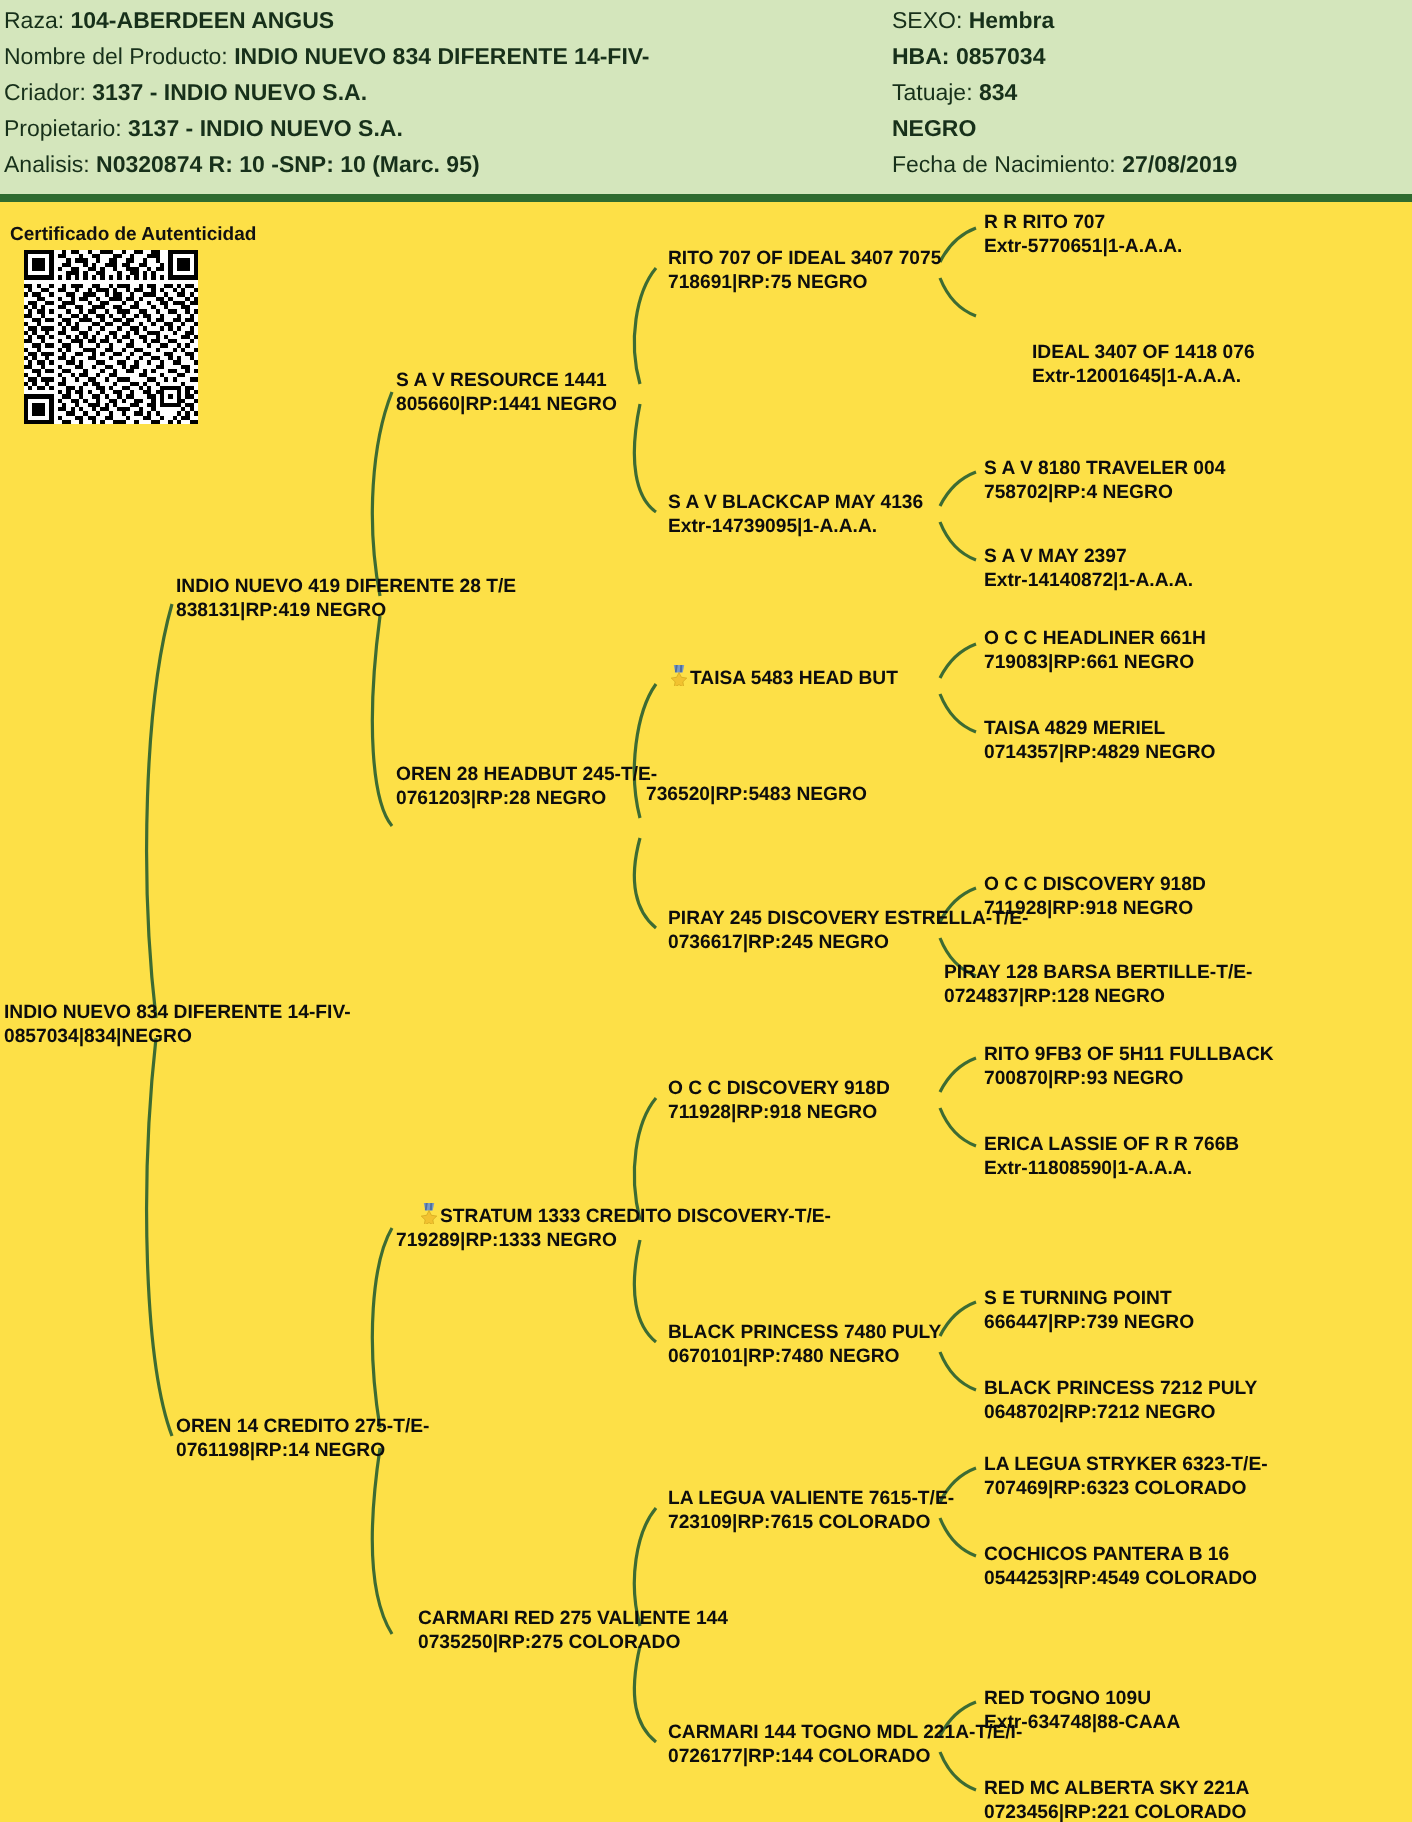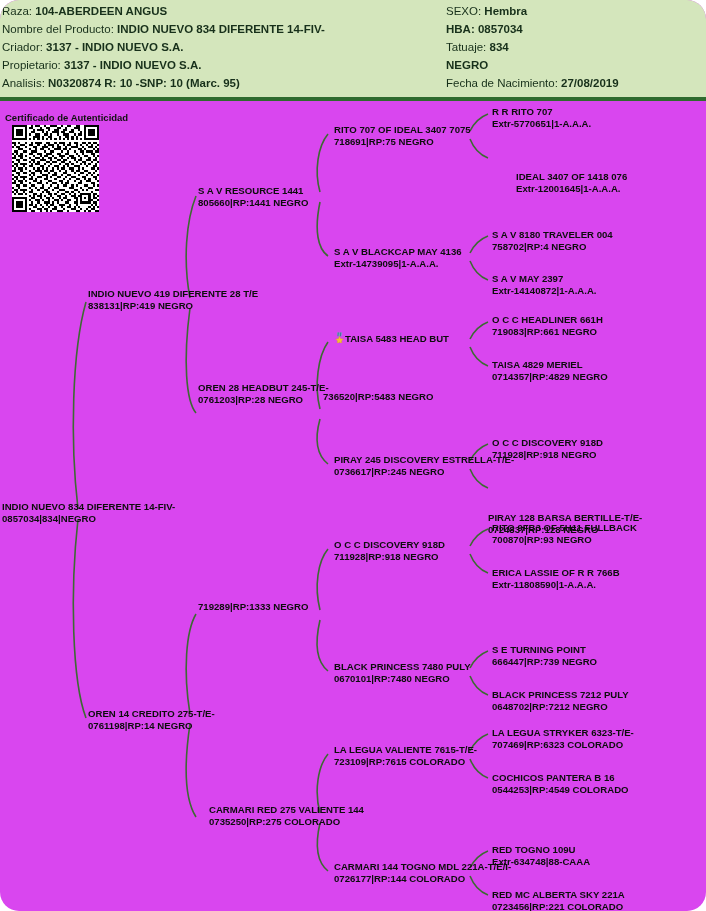--- a/index.html
+++ b/index.html
@@ -6,22 +6,21 @@
   html, body {
     margin: 0; padding: 0;
     background: #ffffff;
     font-family: "Liberation Sans", sans-serif;
   }
   #page {
     position: relative;
     width: 706px;
     height: 911px;
     overflow: hidden;
-    background: #d946ef;
-    border-radius: 19px;
+    background: #fde047;
   }
 
   
   #header {
     position: absolute;
     left: 0; top: 0;
     width: 706px;
     height: 101px;
     background: #d4e6bc;
     border-bottom: 4px solid #2f6b2f;
@@ -268,20 +267,26 @@
 
     <div class="node" style="left:198px; top:84px;">
       <span class="nm">S A V RESOURCE 1441</span>
       <span class="id">805660|RP:1441 NEGRO</span>
     </div>
     <div class="node" style="left:198px; top:281px;">
       <span class="nm">OREN 28 HEADBUT 245-T/E-</span>
       <span class="id">0761203|RP:28 NEGRO</span>
     </div>
     <div class="node" style="left:209px; top:500px;">
+      <span class="nm"><svg class="medal" viewBox="0 0 16 16">
+            <path d="M4.2 0.8h7.6l-1.1 5.4H5.3z" fill="#7a9ac4"></path>
+            <path d="M5.6 0.8h1.5l-0.8 5.2H5.0z" fill="#4f6f9e"></path>
+            <path d="M8.9 0.8h1.5l-0.3 5.2H8.6z" fill="#4f6f9e"></path>
+            <path d="M8 6.1l1.75 3.55 3.92.57-2.84 2.77.67 3.9L8 15.05l-3.5 1.84.67-3.9L2.33 10.22l3.92-.57z" fill="#f2c230" stroke="#c79a16" stroke-width="0.4"></path>
+          </svg><span>STRATUM 1333 CREDITO DISCOVERY-T/E-</span></span>
       <span class="id" style="margin-left:-11px;">719289|RP:1333 NEGRO</span>
     </div>
     <div class="node" style="left:209px; top:703px;">
       <span class="nm">CARMARI RED 275 VALIENTE 144</span>
       <span class="id">0735250|RP:275 COLORADO</span>
     </div>
 
     <div class="node" style="left:334px; top:23px;">
       <span class="nm">RITO 707 OF IDEAL 3407 7075</span>
       <span class="id">718691|RP:75 NEGRO</span>
@@ -341,21 +346,21 @@
       <span class="id">719083|RP:661 NEGRO</span>
     </div>
     <div class="node" style="left:492px; top:258px;">
       <span class="nm">TAISA 4829 MERIEL</span>
       <span class="id">0714357|RP:4829 NEGRO</span>
     </div>
     <div class="node" style="left:492px; top:336px;">
       <span class="nm">O C C DISCOVERY 918D</span>
       <span class="id">711928|RP:918 NEGRO</span>
     </div>
-    <div class="node" style="left:488px; top:380px;margin-top:31px;">
+    <div class="node" style="left:472px; top:380px;">
       <span class="nm">PIRAY 128 BARSA BERTILLE-T/E-</span>
       <span class="id">0724837|RP:128 NEGRO</span>
     </div>
     <div class="node" style="left:492px; top:421px;">
       <span class="nm">RITO 9FB3 OF 5H11 FULLBACK</span>
       <span class="id">700870|RP:93 NEGRO</span>
     </div>
     <div class="node" style="left:492px; top:466px;">
       <span class="nm">ERICA LASSIE OF R R 766B</span>
       <span class="id">Extr-11808590|1-A.A.A.</span>

